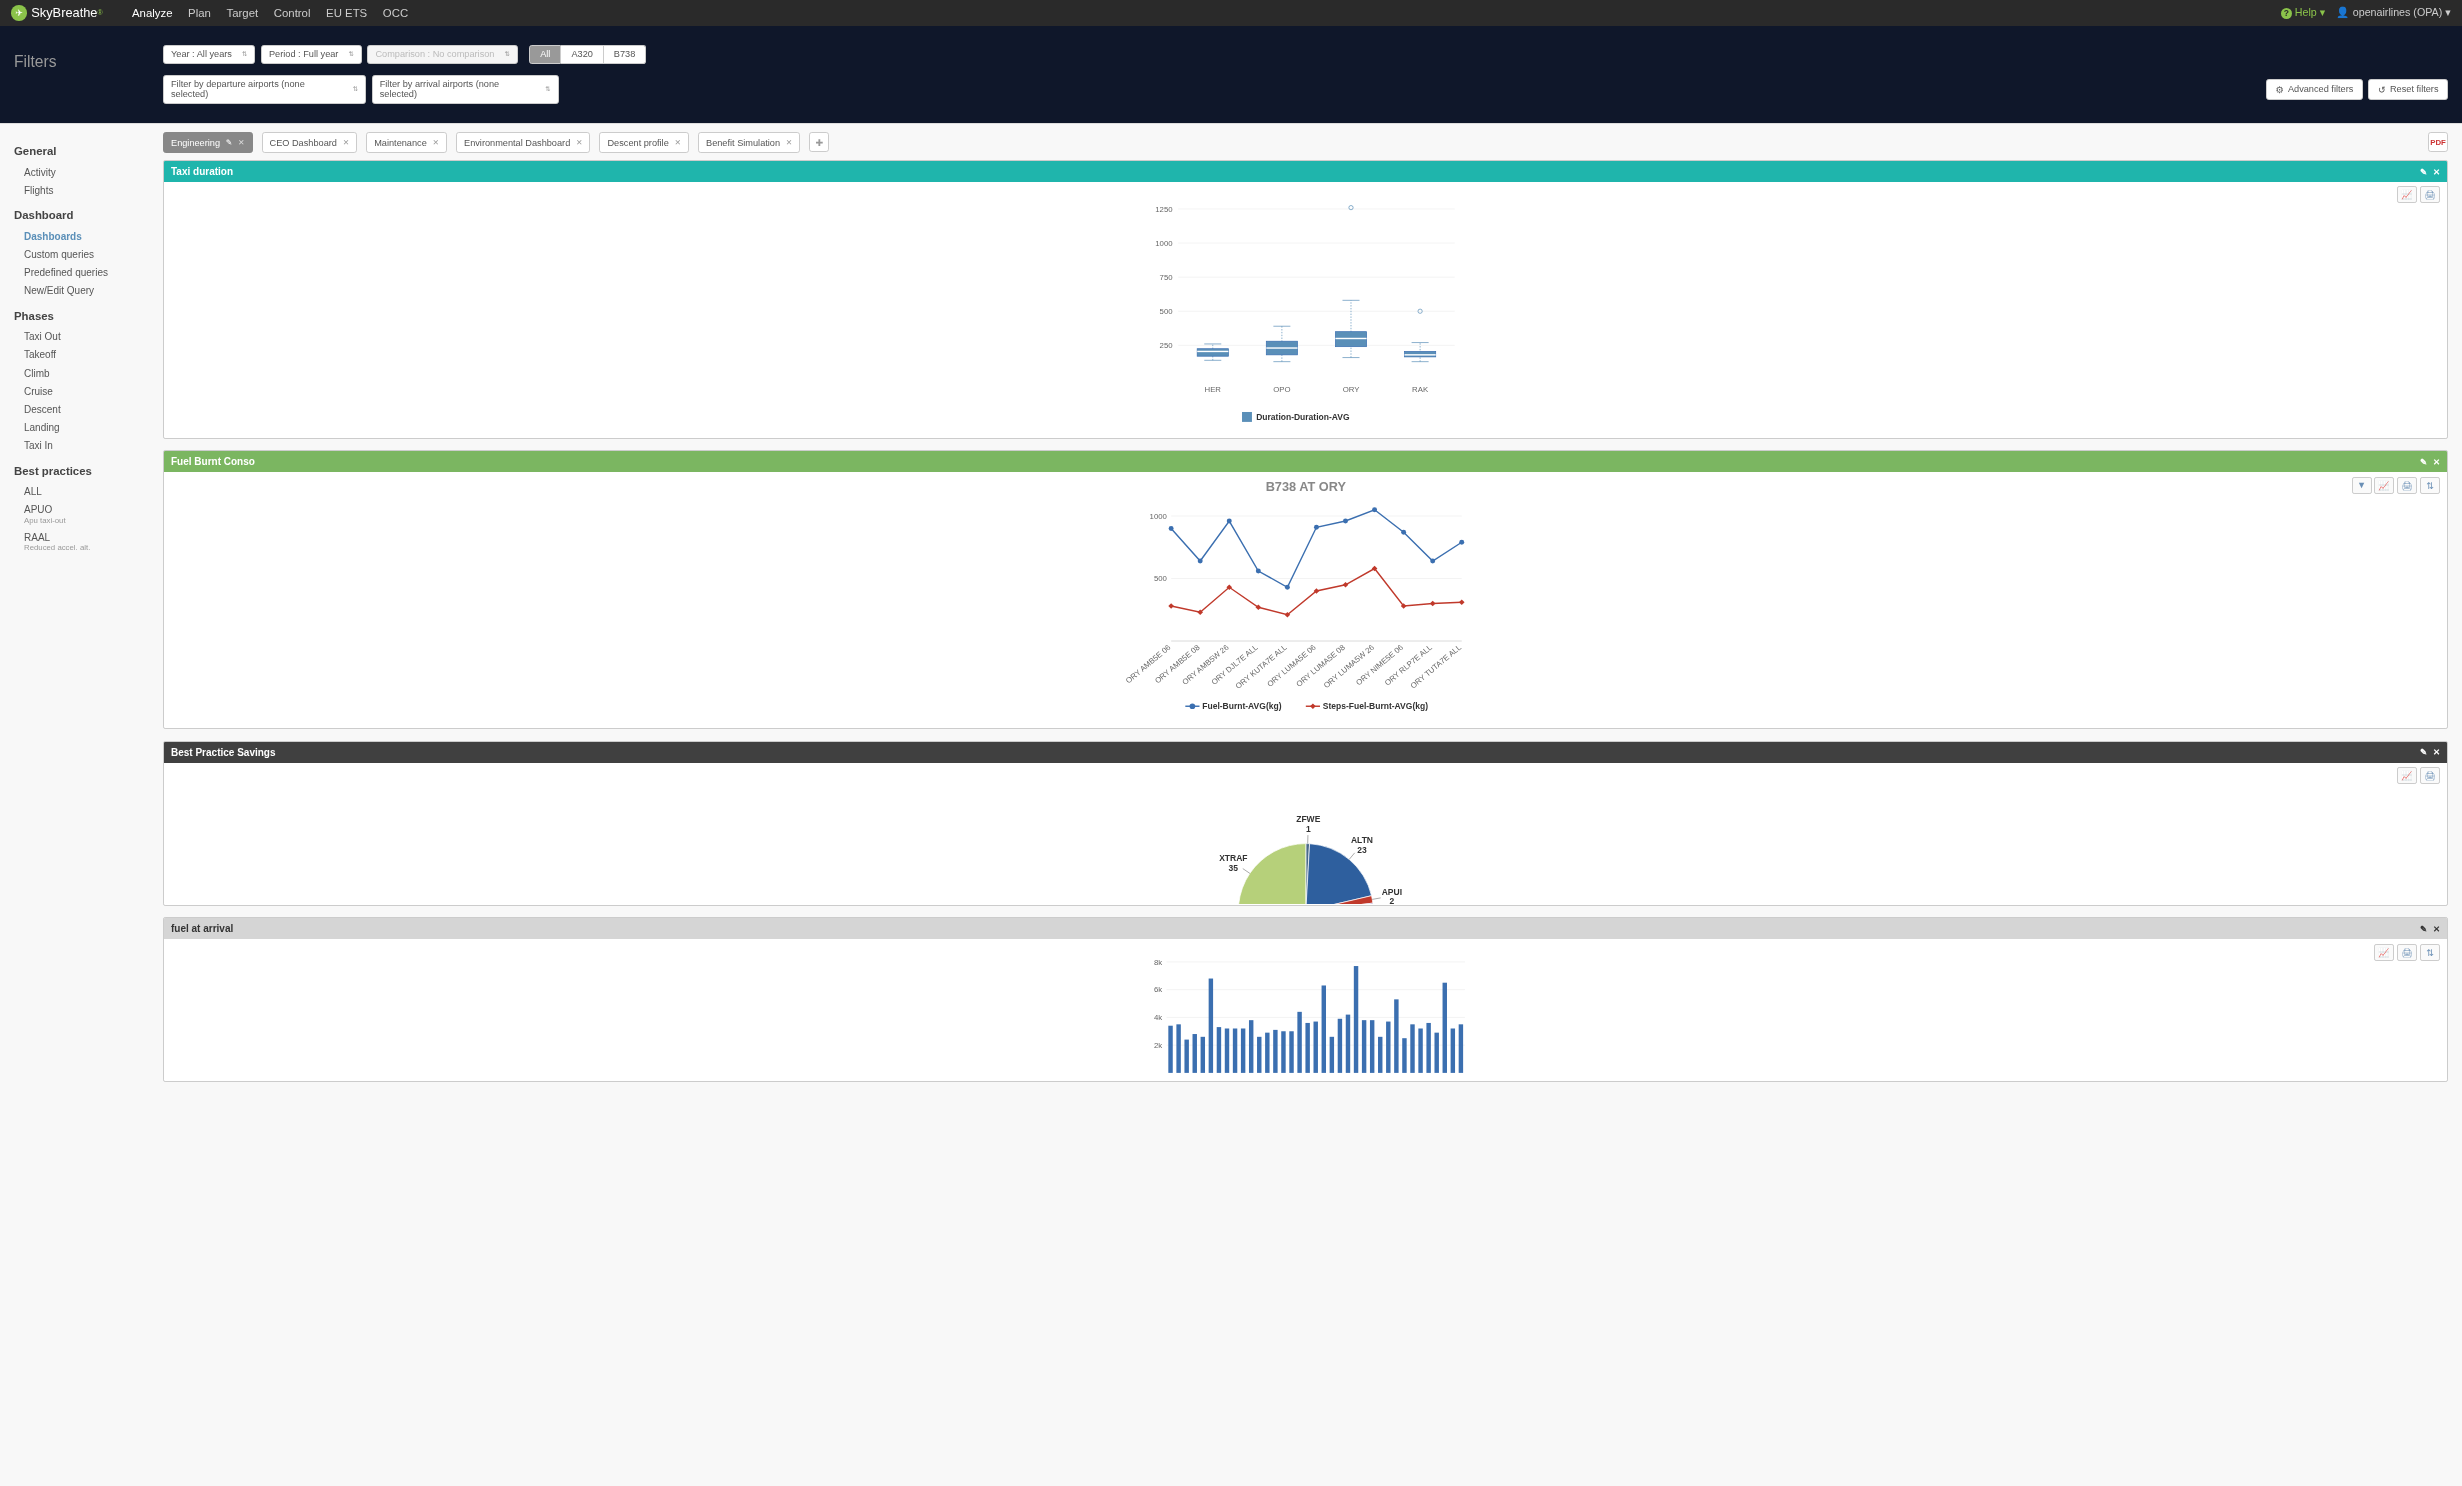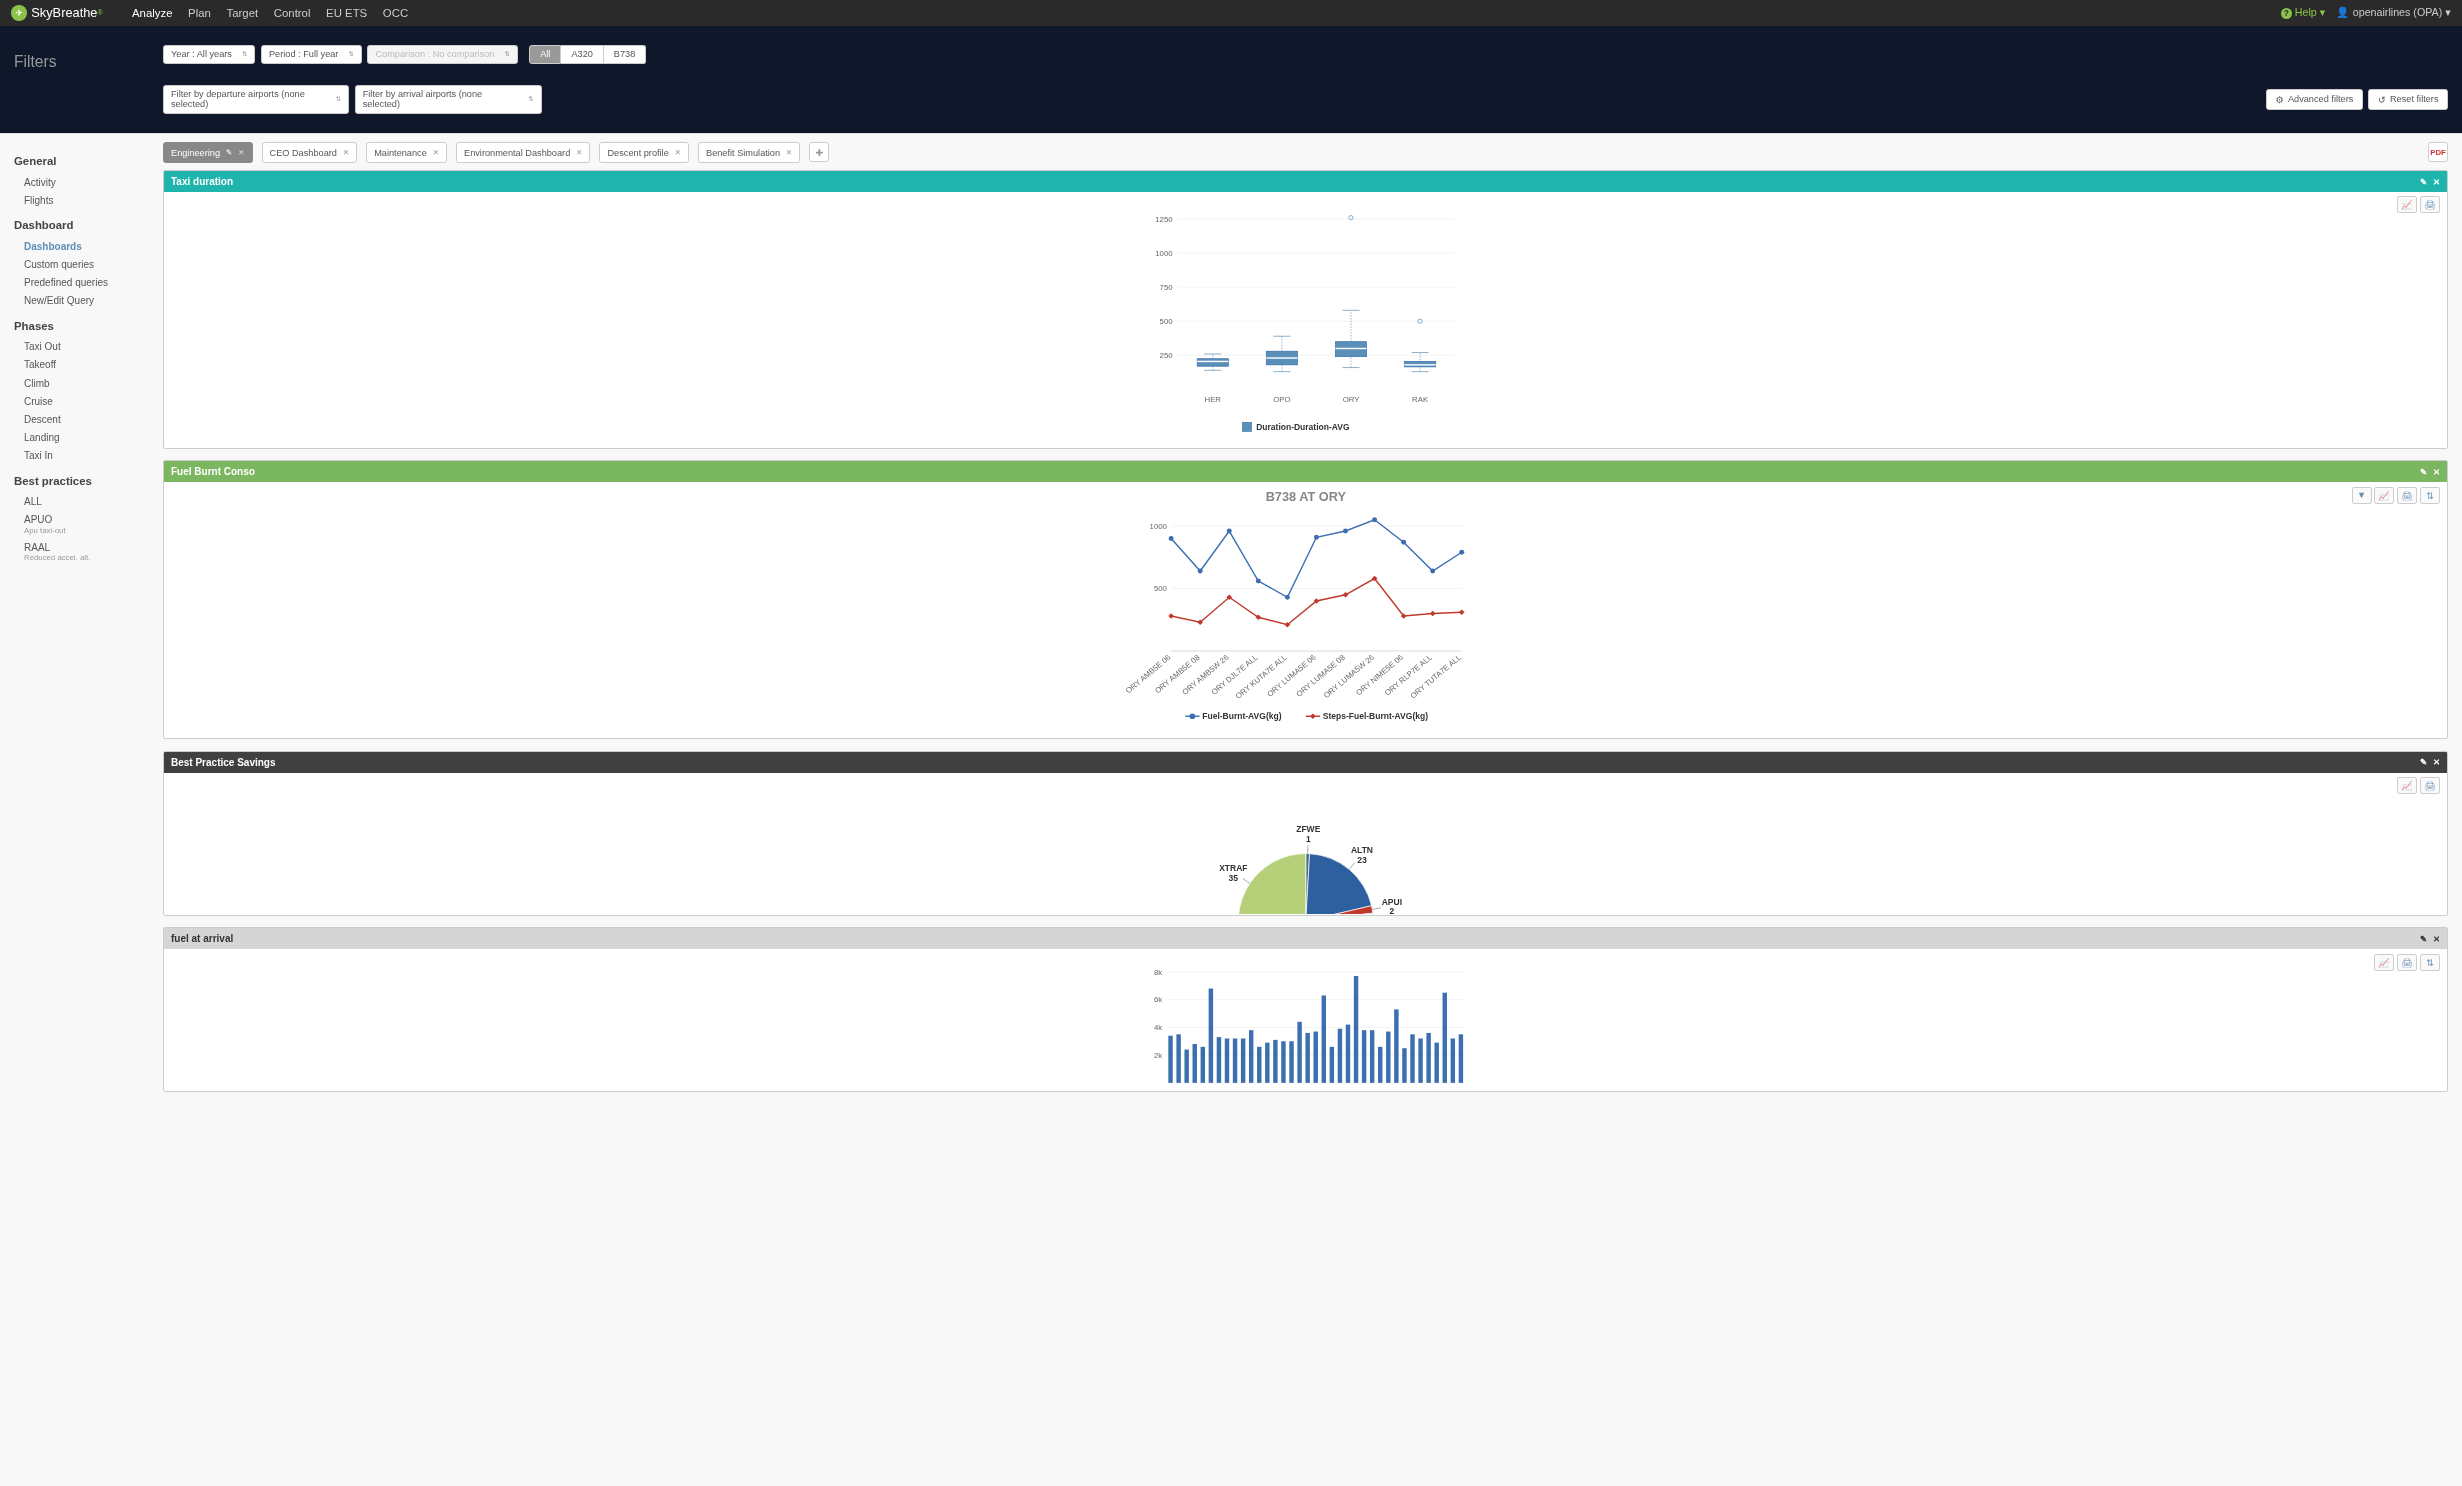--- a/index.html
+++ b/index.html
@@ -10,21 +10,21 @@
 .logo span.reg{font-size:7px;vertical-align:super;color:#8bc34a}
 .nav{display:flex;gap:12.8px;flex:1}
 .nav a{color:#ccc;text-decoration:none;font-size:11.4px;padding:2.8px 1.4px}
 .nav a.active{color:#fff;font-weight:normal}
 .top-right{display:flex;align-items:center;gap:11.4px}
 .help{color:#8bc34a;font-size:10.7px}
 .help .q{display:inline-block;width:11.4px;height:11.4px;border-radius:50%;background:#8bc34a;color:#2a2a2a;text-align:center;line-height:11.4px;font-weight:bold;font-size:8.5px;margin-right:2.8px}
 .user{color:#ccc;font-size:10.7px}
 .filterbar{background:#0f172a;border-bottom:0.7px solid #ddd;padding:19px 0;display:flex}
 .filterbar-label{width:163px;padding:8.5px 14px;font-size:15.6px;color:#999}
-.filterbar-controls{flex:1;display:flex;flex-direction:column;gap:21px}
+.filterbar-controls{flex:1;display:flex;flex-direction:column;gap:11px}
 .filter-row{display:flex;gap:5.7px;align-items:center}
 .dropdown{background:#fff;border:0.7px solid #ccc;border-radius:2.8px;padding:3.6px 7px;font-size:9.2px;color:#555;display:flex;align-items:center;gap:5.7px;cursor:pointer}
 .dropdown.disabled{background:#f5f5f5;color:#bbb}
 .dropdown .caret{font-size:6.4px;color:#999;margin-left:4.3px}
 .pill-group{margin-left:5.7px;display:flex}
 .pill{background:#fff;border:0.7px solid #ccc;padding:3.6px 10px;font-size:9.2px;color:#555;cursor:pointer}
 .pill:first-child{border-radius:2.8px 0 0 2.8px}
 .pill:last-child{border-radius:0 2.8px 2.8px 0}
 .pill.active{background:#999;color:#fff}
 .pill+.pill{border-left:none}
@@ -102,21 +102,21 @@
           <span>Comparison : No comparison</span>
           <span class="caret">⇅</span>
         </div>
       <div class="pill-group" id="pill-group">
           <div class="pill active">All</div>
           <div class="pill">A320</div>
           <div class="pill">B738</div>
         </div>
     </div>
     <div class="filter-row">
-      <div class="dropdown" style="width:186px">
+      <div class="dropdown" style="width:203px">
           <span>Filter by departure airports (none selected)</span>
           <span class="caret">⇅</span>
         </div>
       <div class="dropdown" style="width:187px">
           <span>Filter by arrival airports (none selected)</span>
           <span class="caret">⇅</span>
         </div>
       <div class="fbar-right">
         <div class="btn">
             <span>⚙</span>

